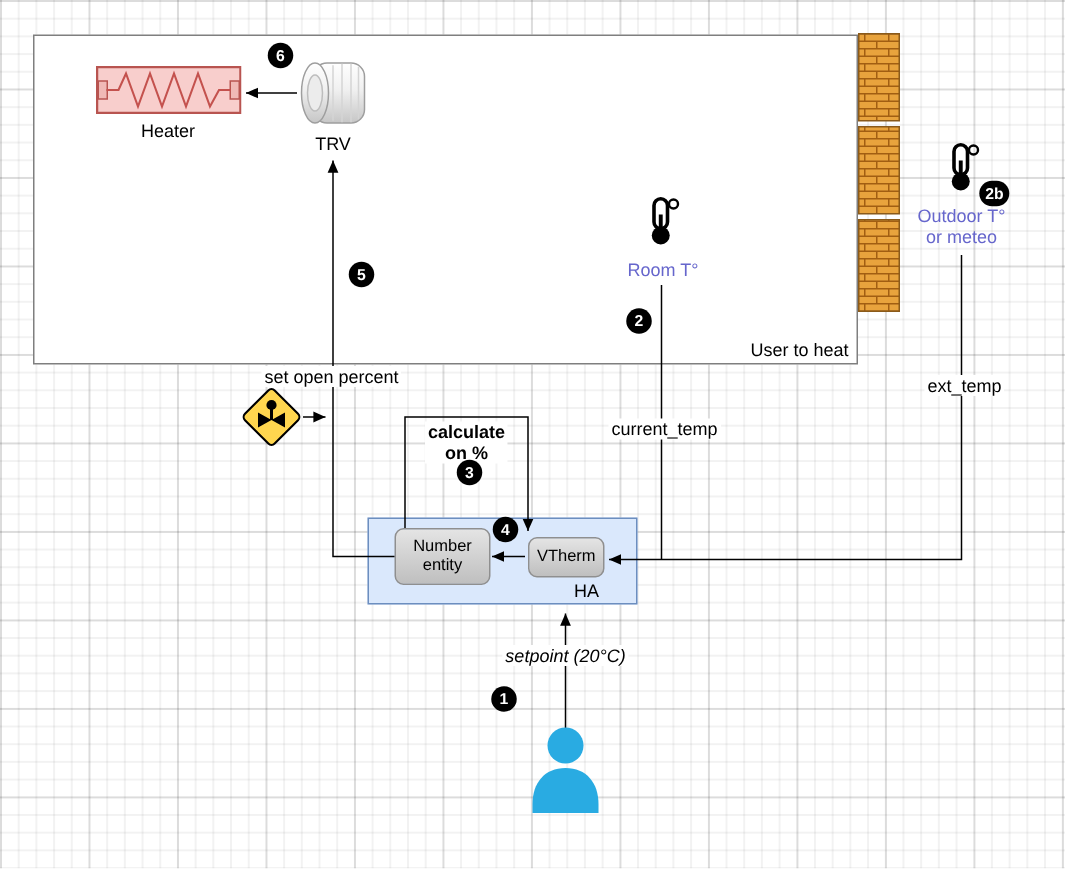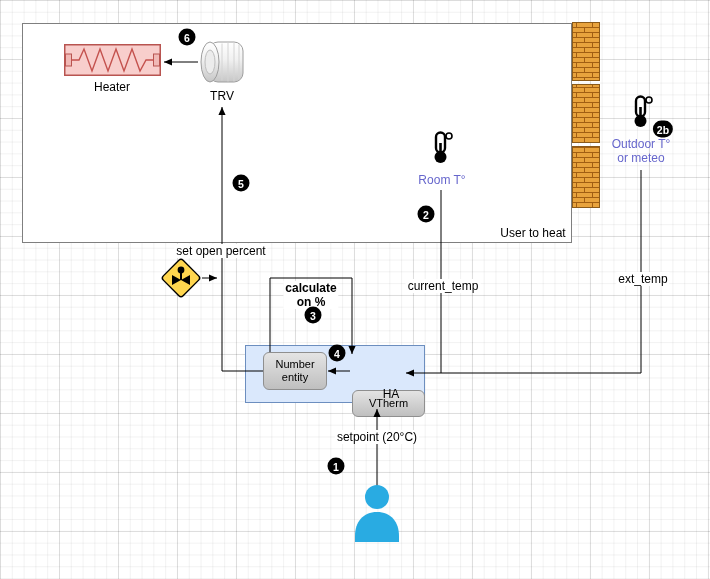--- a/index.html
+++ b/index.html
@@ -46,21 +46,21 @@
 <body>
 
 <div class="canvas">
 
   <div class="box room" style="left:22px;top:23px;width:550px;height:220px;"></div>
 
   <div class="box ha" style="left:245px;top:345px;width:180px;height:58px;"></div>
 
   <div class="node" style="left:263px;top:352px;width:64px;height:38px;">Number entity</div>
 
-  <div class="node" style="left:352px;top:358px;width:73px;height:27px;margin-top:32px;">VTherm</div>
+  <div class="node" style="left:352px;top:358px;width:51px;height:27px;">VTherm</div>
 
   <svg class="connectors" width="710" height="579">
     <defs>
       <marker id="arr" viewBox="0 0 10 10" refX="9" refY="5" markerWidth="9" markerHeight="9" orient="auto">
         <path d="M0,1 L9,5 L0,9 Z" fill="#000"></path>
       </marker>
     </defs>
     <path class="edge" d="M198,62 L164,62"></path>
     <path class="edge" d="M263,371 L222,371 L222,107"></path>
     <path class="edge" d="M270,352 L270,278 L352,278 L352,354"></path>
@@ -136,23 +136,23 @@
   <div class="lbl" style="left:112px;top:80px;">Heater</div>
   <div class="lbl bg" style="left:222px;top:89px;">TRV</div>
   <div class="lbl" style="left:533px;top:226px;">User to heat</div>
   <div class="lbl blue" style="left:442px;top:173px;">Room T°</div>
   <div class="lbl blue" style="left:641px;top:137px;">Outdoor T°
 or meteo</div>
   <div class="lbl bg" style="left:221px;top:244px;">set open percent</div>
   <div class="lbl bg" style="left:311px;top:281px;font-weight:bold;">calculate
 on %</div>
   <div class="lbl bg" style="left:443px;top:279px;">current_temp</div>
-  <div class="lbl bg" style="left:643px;top:272px;">ext_temp</div>
+  <div class="lbl bg" style="left:643px;top:250px;">ext_temp</div>
   <div class="lbl" style="left:391px;top:387px;">HA</div>
-  <div class="lbl bg" style="left:377px;top:430px;">setpoint (20°C)</div>
+  <div class="lbl bg" style="left:377px;top:430px;font-style:italic;">setpoint (20°C)</div>
 
   <div class="badge" style="left:336px;top:466px;">1</div>
   <div class="badge" style="left:426px;top:214px;">2</div>
   <div class="badge" style="left:663px;top:129px;">2b</div>
   <div class="badge" style="left:313px;top:315px;">3</div>
   <div class="badge" style="left:337px;top:353px;">4</div>
   <div class="badge" style="left:241px;top:183px;">5</div>
   <div class="badge" style="left:187px;top:37px;">6</div>
 
 </div>

